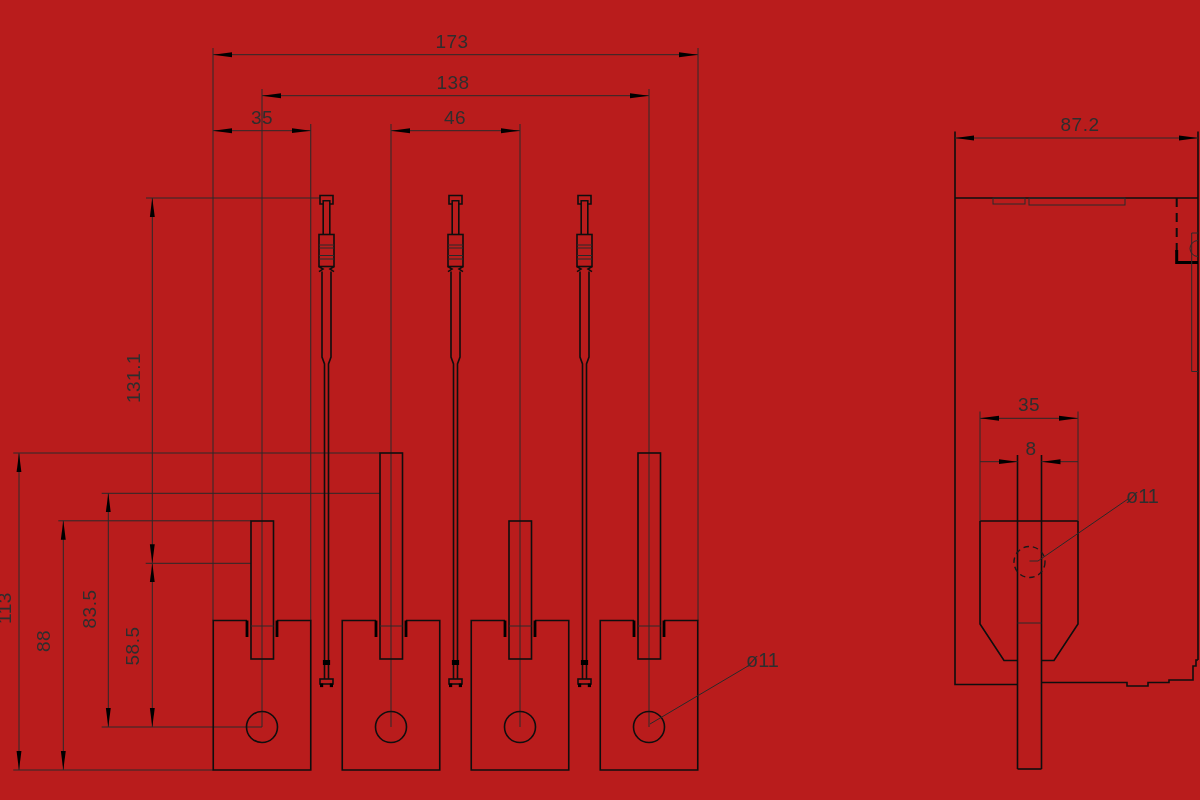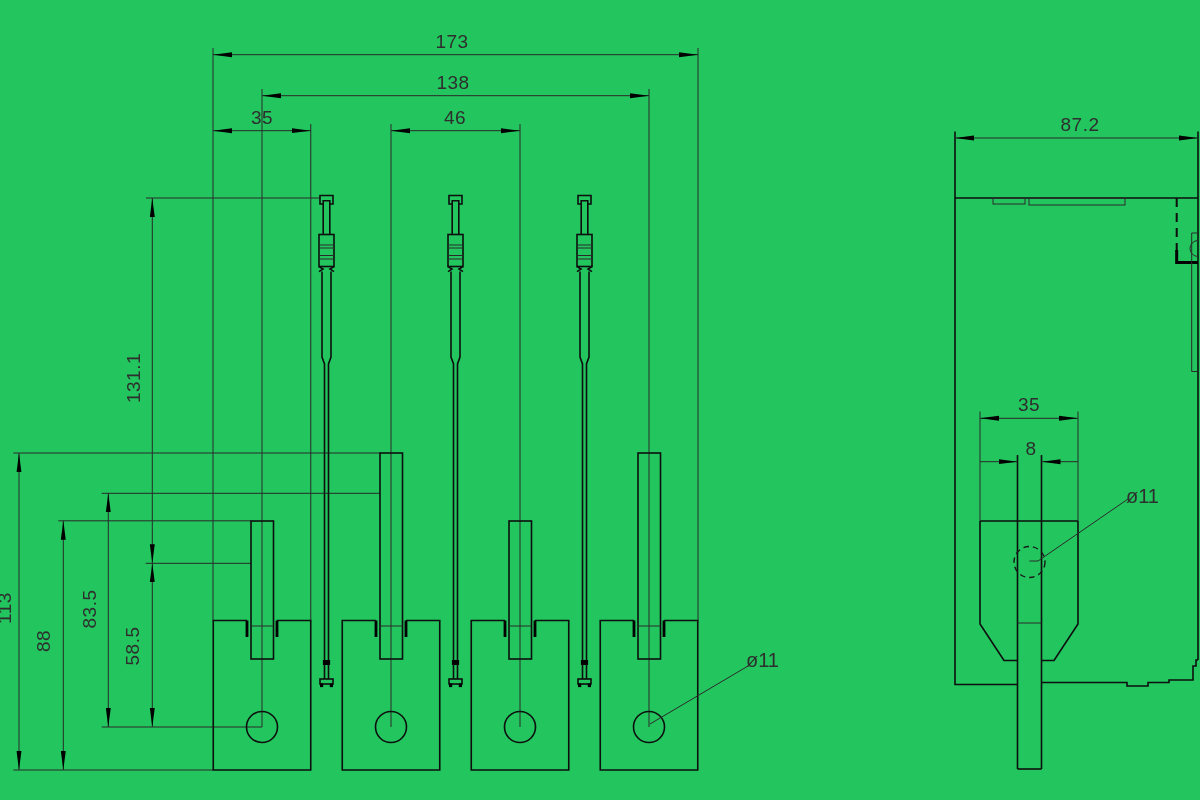--- a/index.html
+++ b/index.html
@@ -1,16 +1,16 @@
 <!DOCTYPE html>
 <html><head>
 <meta charset="utf-8">
 <style>
   html,body{margin:0;padding:0;background:#ffffff;}
-  #stage{position:relative;width:1200px;height:800px;background:#22c55e;overflow:hidden;}
+  #stage{position:relative;width:1200px;height:800px;background:#b91c1c;overflow:hidden;}
   svg{display:block;}
   text{font-family:"Liberation Sans","DejaVu Sans",sans-serif;fill:#2e2e2e;}
   .dimtxt{font-size:19px;letter-spacing:0.5px;}
   .dimtxt-sm{font-size:18px;}
   .holetxt{font-size:20px;font-style:normal;}
   .thin{stroke:#2a2a2a;stroke-width:1;fill:none;}
   .outline{stroke:#0e0e0e;stroke-width:1.6;fill:none;}
   .thick{stroke:#000000;stroke-width:3;fill:none;}
   .notchmark{stroke:#000000;stroke-width:2.8;fill:none;}
   .dashline{stroke:#0e0e0e;stroke-width:2;fill:none;stroke-dasharray:9 6;}

